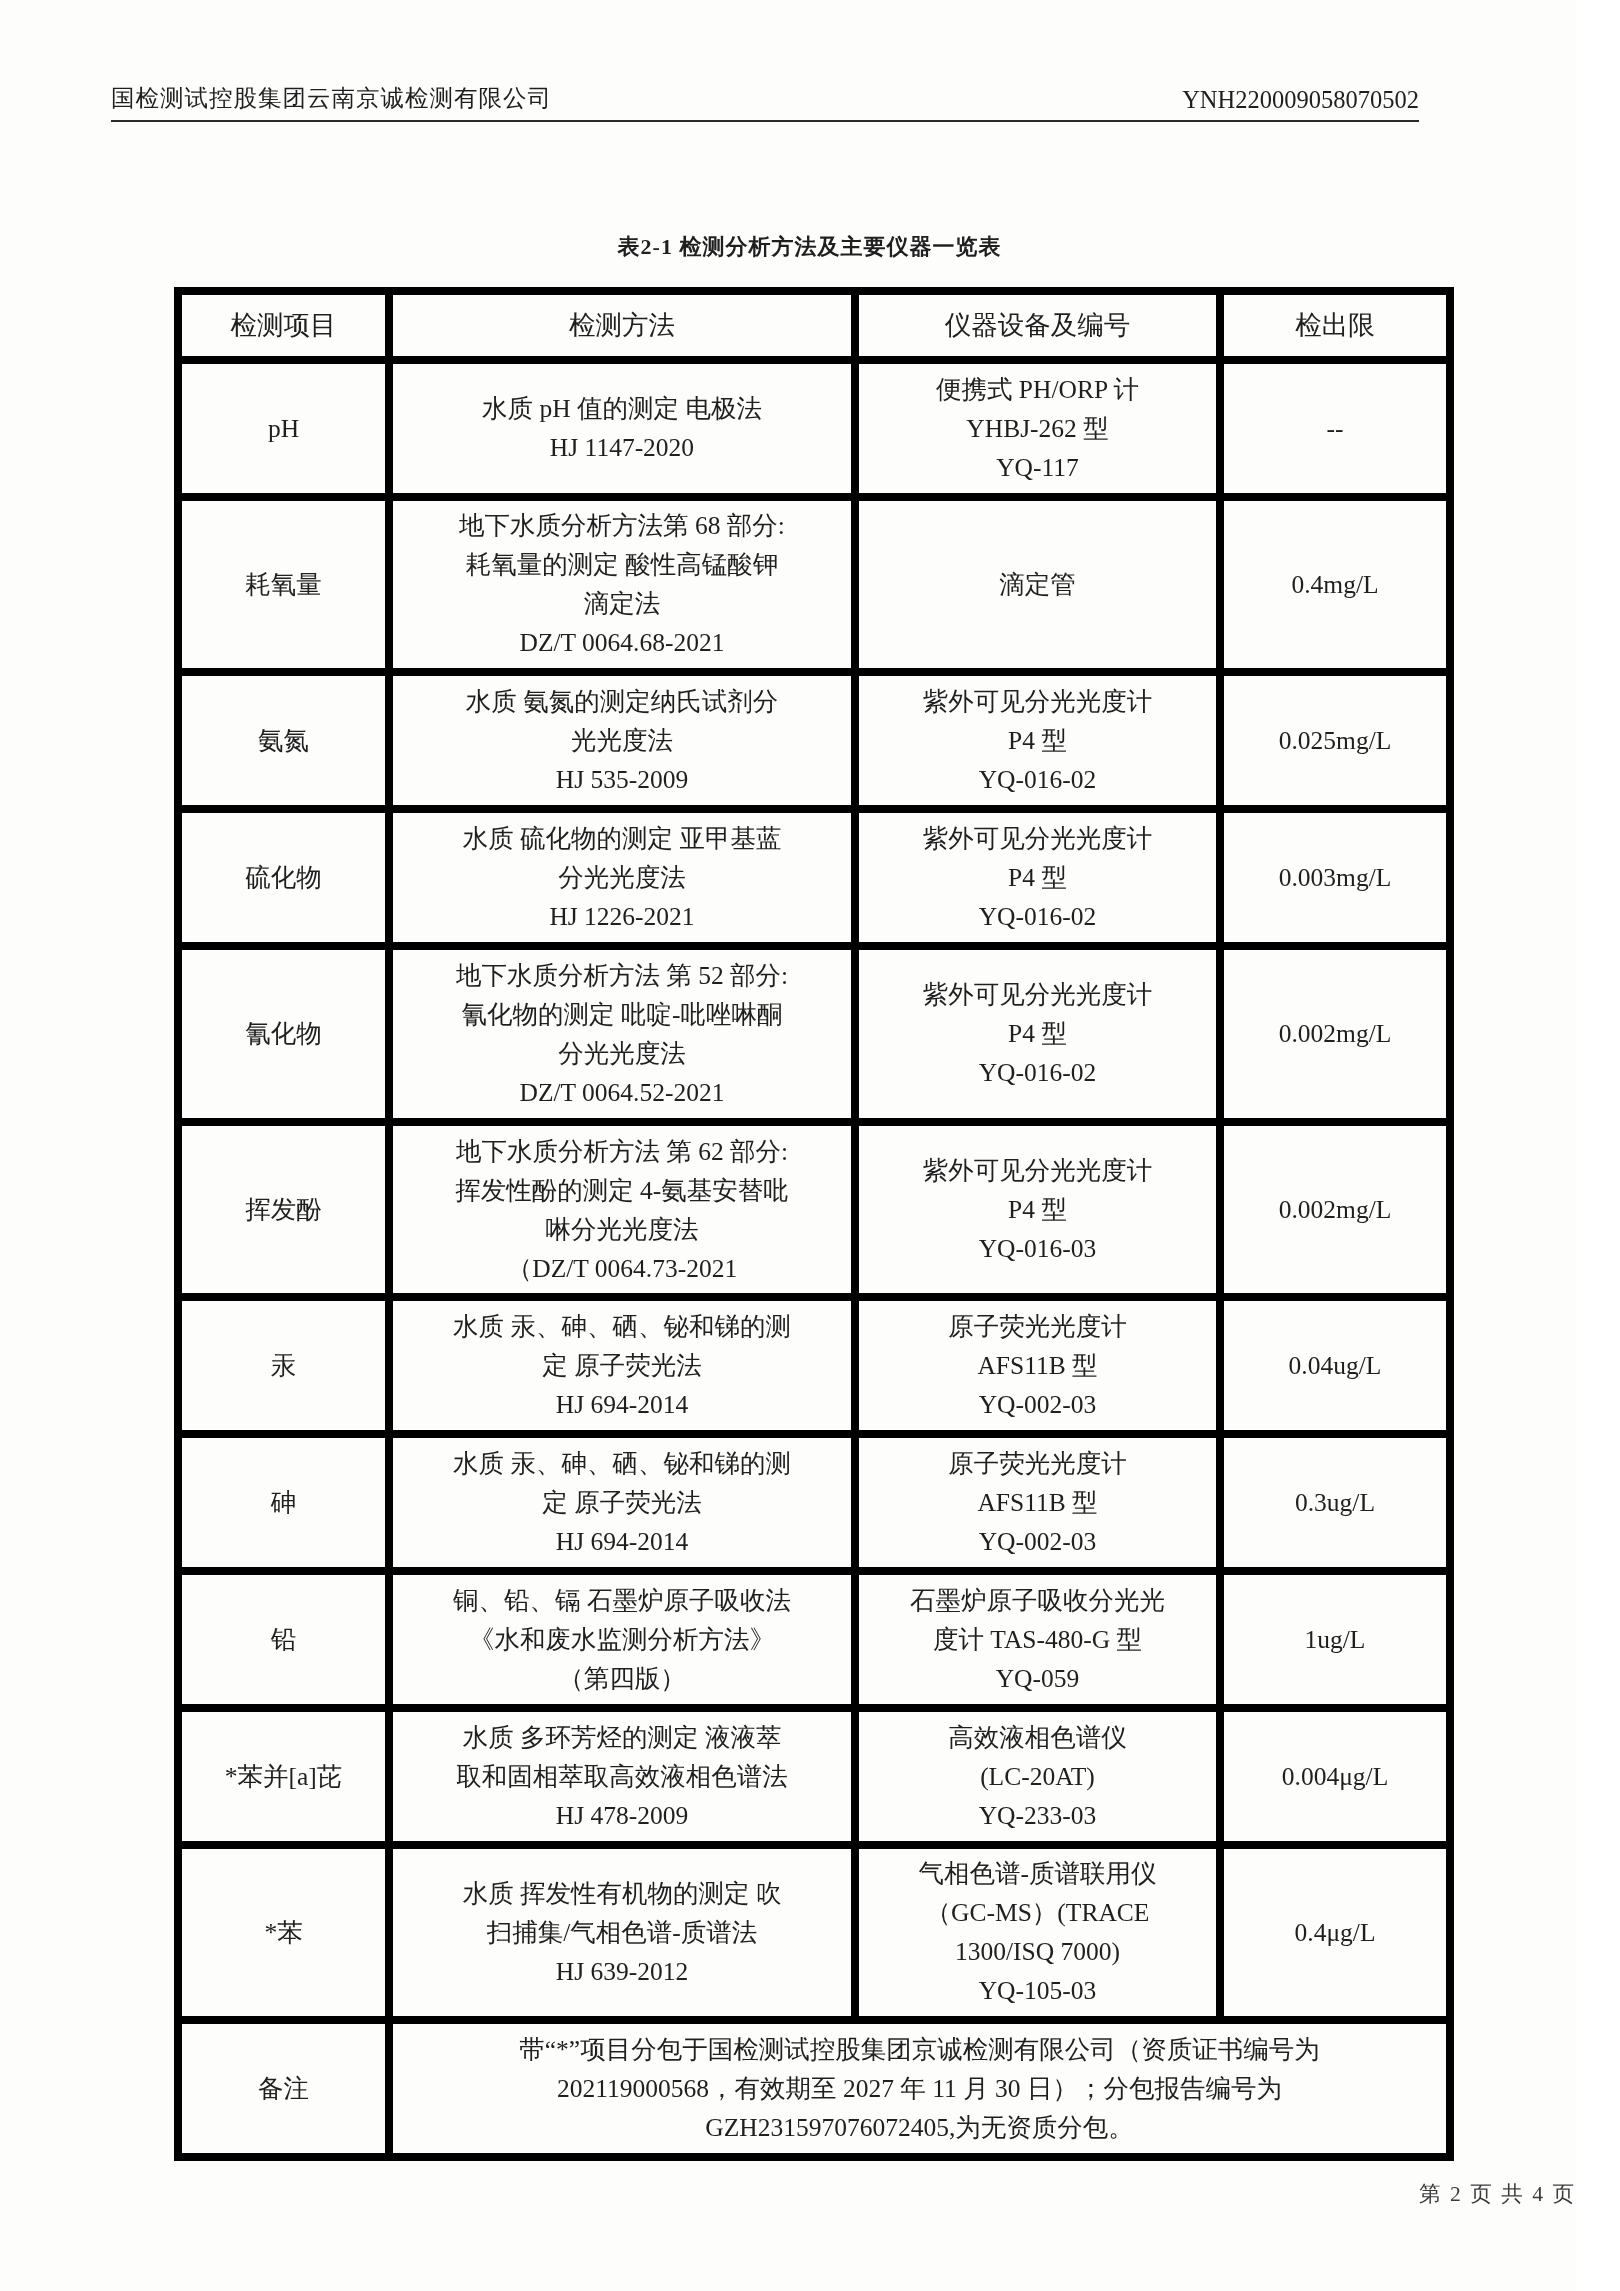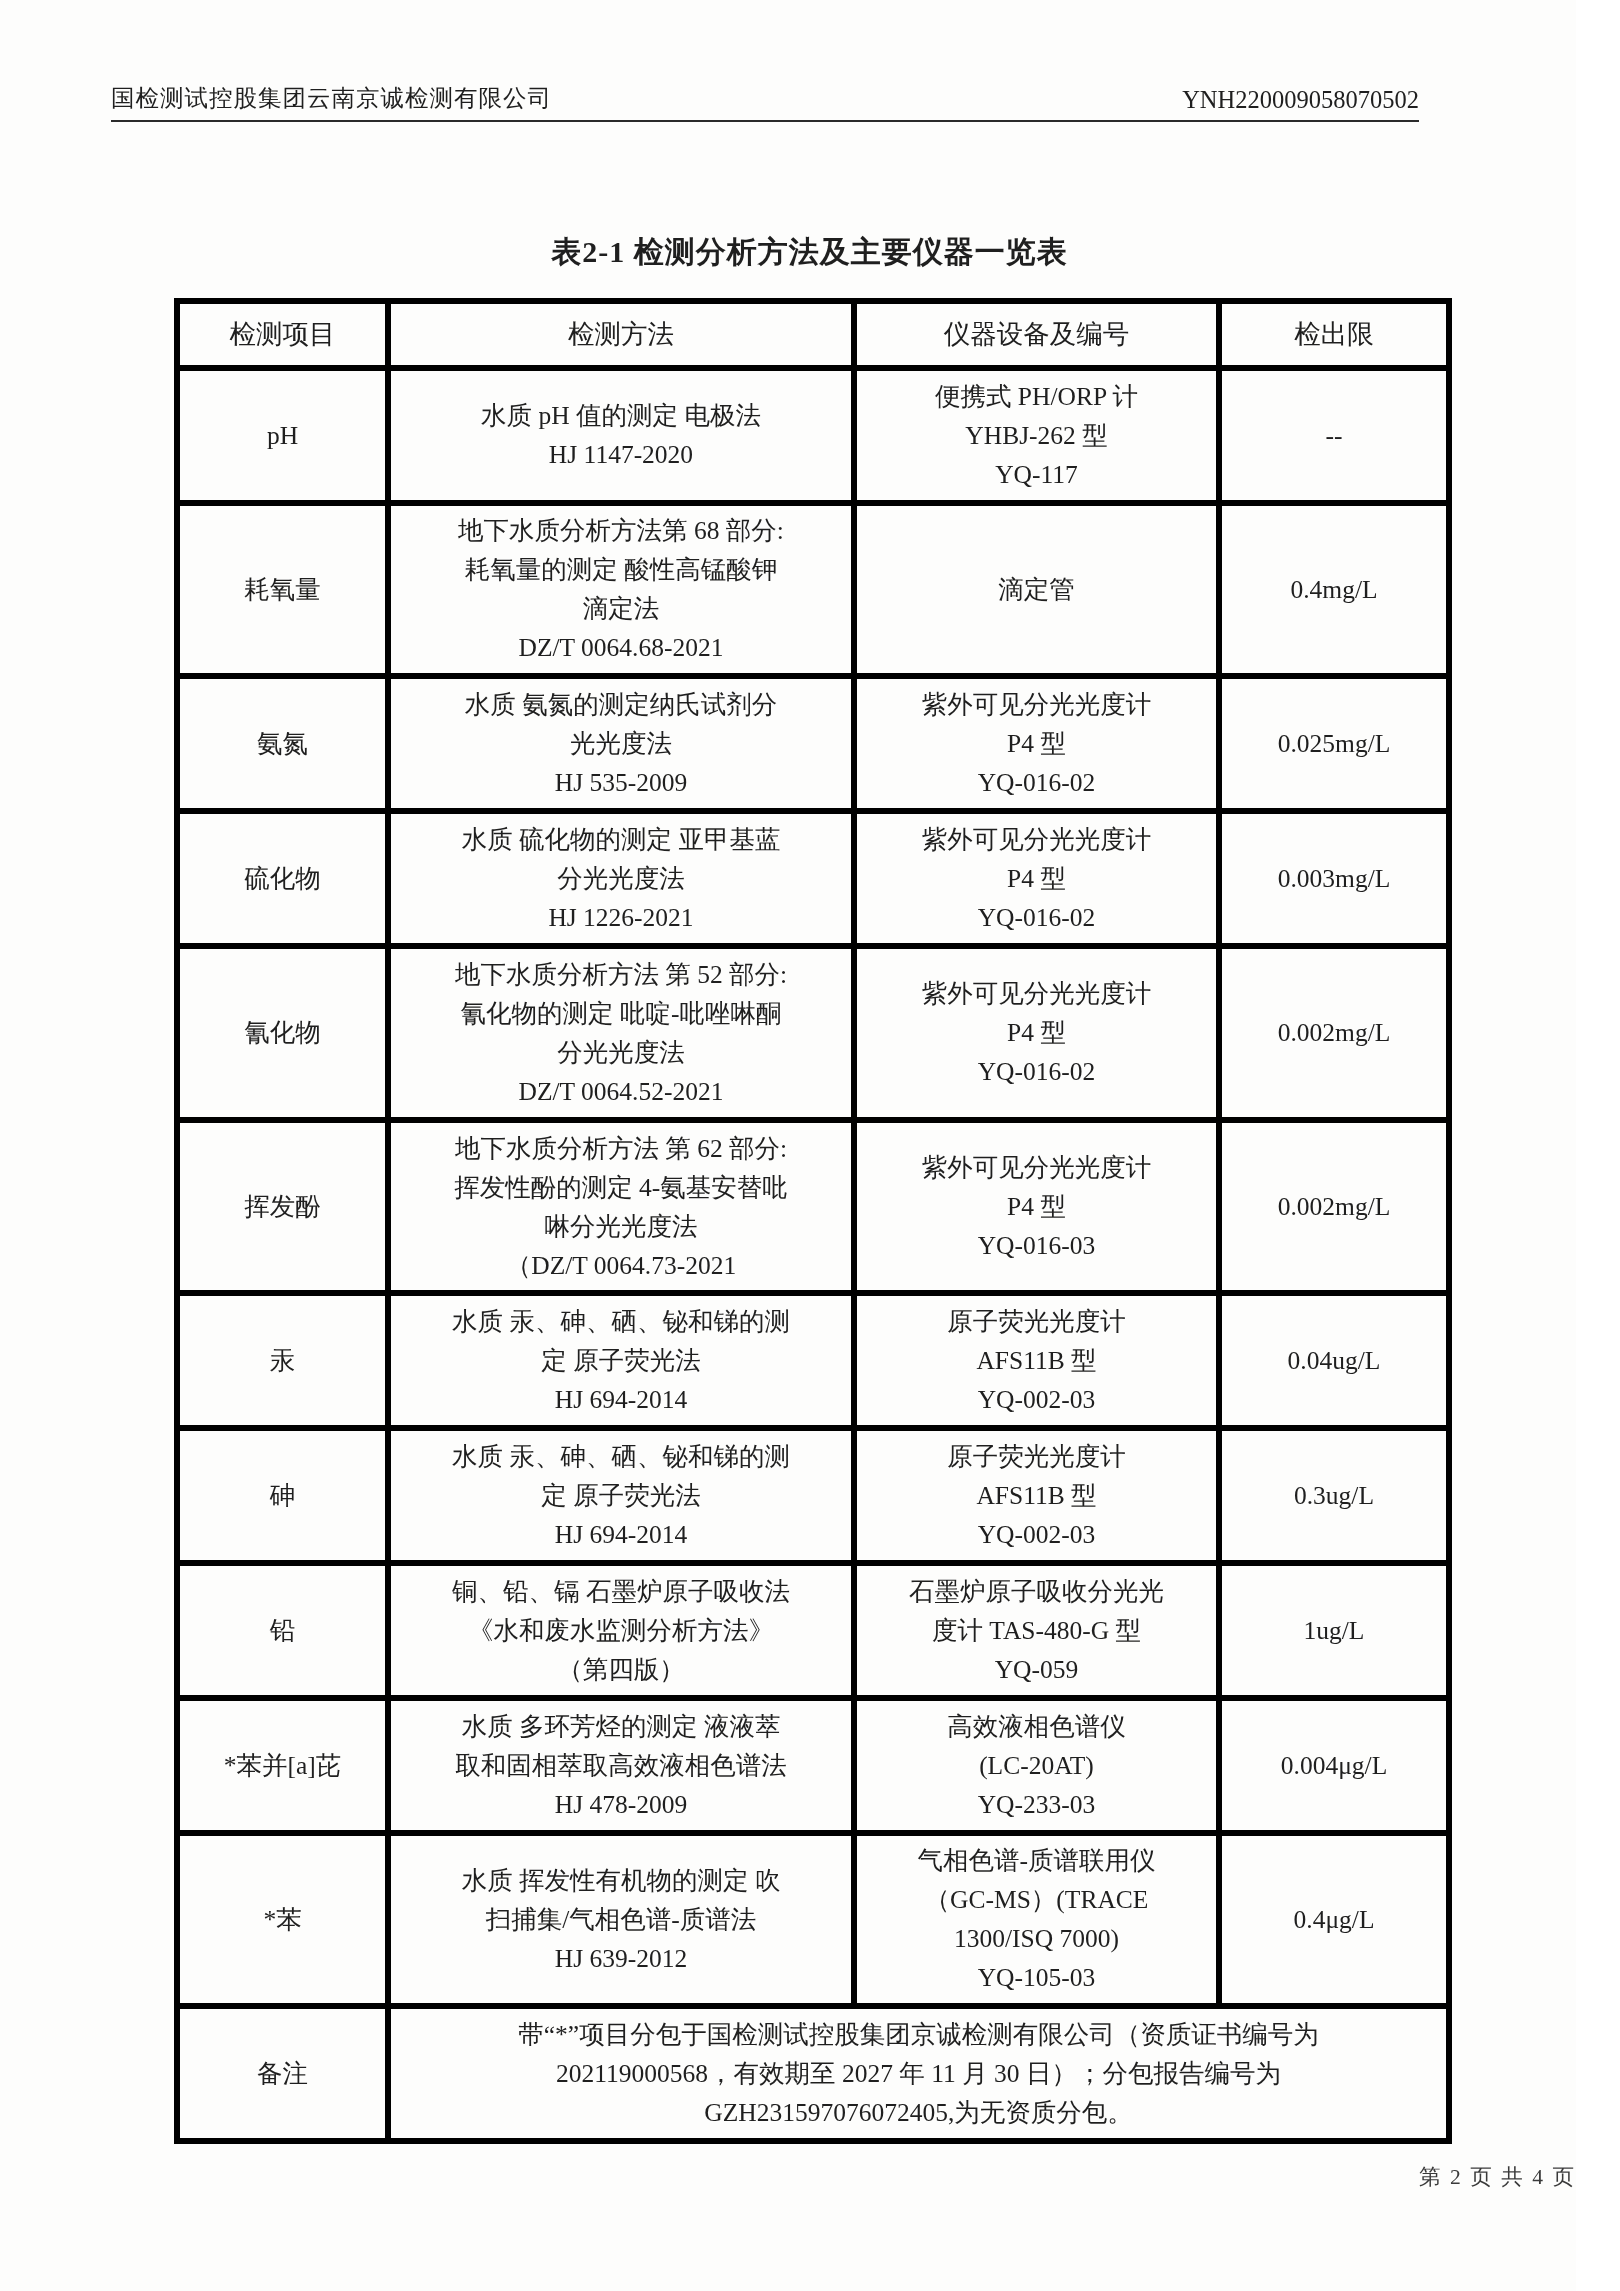--- a/index.html
+++ b/index.html
@@ -26,33 +26,33 @@
   .section-title {
     margin: 29px 0 0 111px;
     font-size: 37px;
     font-weight: bold;
     letter-spacing: 2px;
   }
   .table-title {
     margin: 110px 0 0 174px;
     width: 1271px;
     text-align: center;
-    font-size: 30px;
+    font-size: 22px;
     font-weight: 600;
     letter-spacing: 1px;
   }
   table.main {
     margin: 25.5px 0 0 174px;
     width: 1271px;
     border-collapse: collapse;
     table-layout: fixed;
     border: 2.9px solid #2c2c2c;
   }
   table.main th, table.main td {
-    border: 6px solid #000000;
+    border: 8px solid #000000;
     text-align: center;
     vertical-align: middle;
     font-size: 25.5px;
     line-height: 39px;
     padding: 5.9px 7.8px;
     white-space: pre-line;
     font-weight: normal;
   }
   table.main th {
     font-size: 26.5px;

